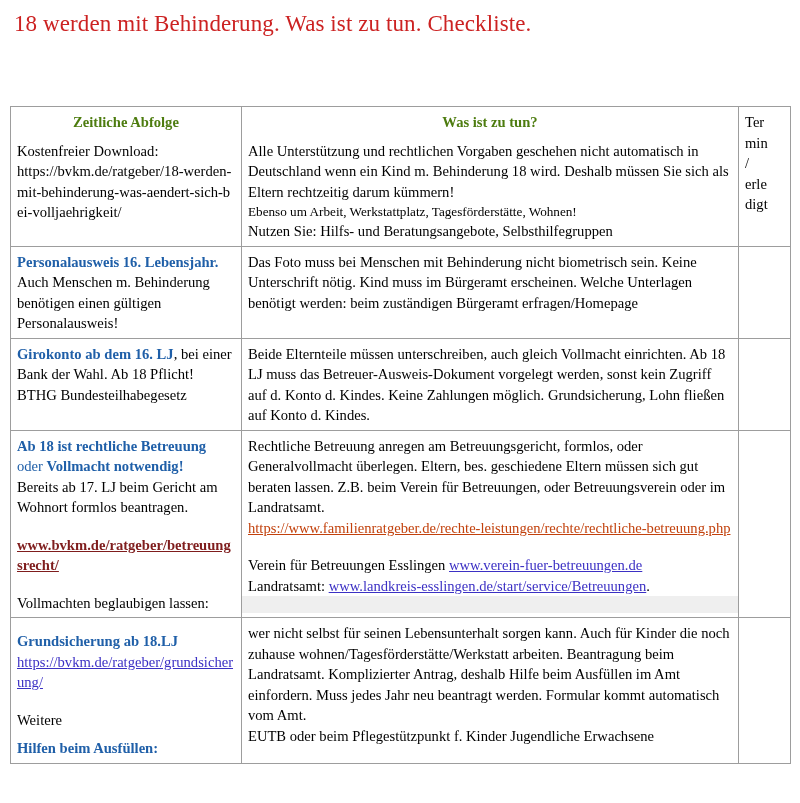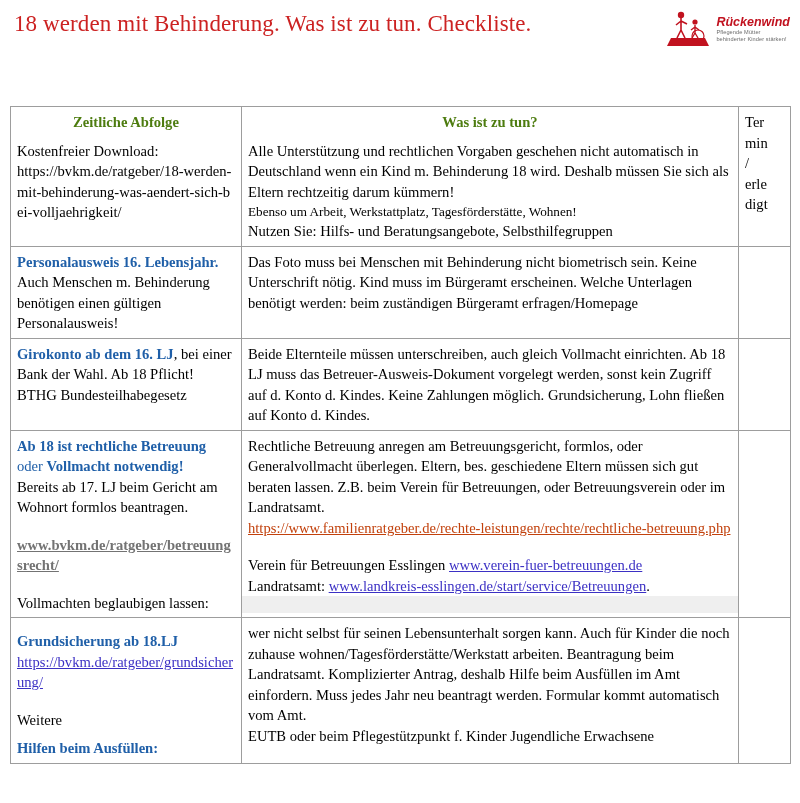--- a/index.html
+++ b/index.html
@@ -110,21 +110,21 @@
   }
   .blue { color: #1f5fa8; }
   .blue-b { color: #1f5fa8; font-weight: bold; margin-top: 8px; }
   .b { font-weight: normal; }
   .small { font-size: 13.2px; line-height: 19px; }
   .lnk {
     color: #3b30c4;
     text-decoration: underline;
   }
   .lnk-plain {
-    color: #737373;
+    color: #7f1d1d;
     text-decoration: underline;
     font-weight: bold;
   }
   .lnk-black {
     color: #c2410c;
     text-decoration: underline;
   }
   .gap { display: block; height: 17px; }
   .gap-s { display: block; height: 8px; }
   .term-cell {
@@ -139,37 +139,20 @@
     margin: 0 -6px -4px -6px;
   }
   .nowrap-url { word-break: break-all; }
 </style>
 </head>
 <body>
 
 <div class="page-header">
   <div class="doc-title">18 werden mit Behinderung. Was ist zu tun. Checkliste.</div>
 
-  <div class="logo-block">
-    <span class="logo-mark">
-      <svg viewBox="0 0 46 42" width="46" height="42" aria-hidden="true">
-        <path d="M6 30 L40 30 L44 38 L2 38 Z" fill="#c1121f"></path>
-        <circle cx="16" cy="7" r="3.2" fill="#c1121f"></circle>
-        <path d="M16 10 L16 22 M16 13 L11 17 M16 13 L22 16 M16 22 L12 30 M16 22 L20 30" stroke="#c1121f" stroke-width="1.6" fill="none"></path>
-        <circle cx="30" cy="14" r="2.6" fill="#c1121f"></circle>
-        <path d="M30 17 L30 25 M30 19 L26 22 M30 19 L34 22 M30 25 L27 30 M30 25 L33 30" stroke="#c1121f" stroke-width="1.4" fill="none"></path>
-        <circle cx="33" cy="28" r="6" stroke="#c1121f" stroke-width="1.2" fill="none"></circle>
-      </svg>
-    </span>
-    <span class="logo-text">
-      <span class="logo-name">Rückenwind</span>
-      <span class="logo-tag">Pflegende Mütter</span>
-      <span class="logo-tag">behinderter Kinder stärken!</span>
-    </span>
-  </div>
 
 </div>
 
 <table class="checklist-table">
   <colgroup>
     <col class="c-when">
       <col class="c-what">
       <col class="c-term">
   </colgroup>
   <tbody>

